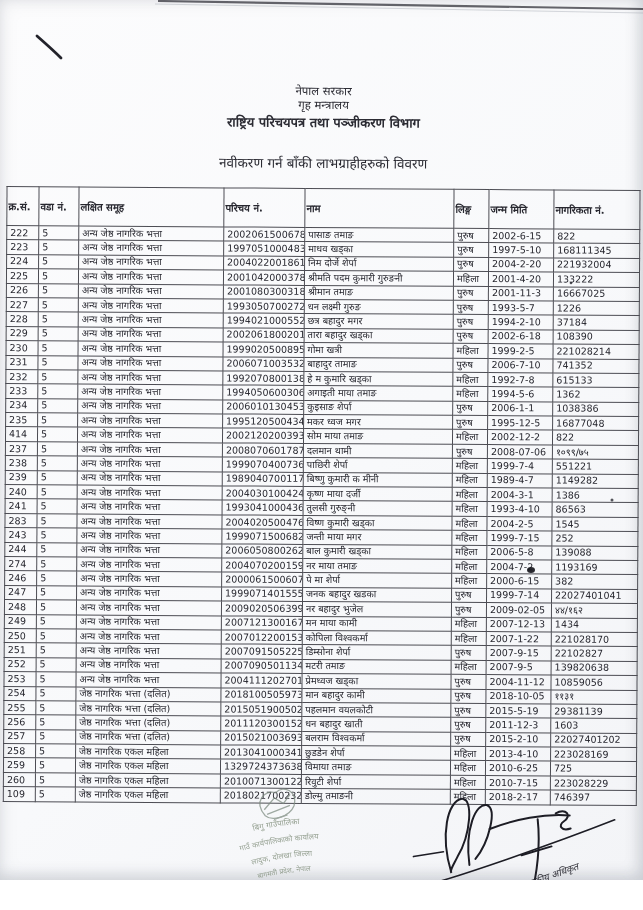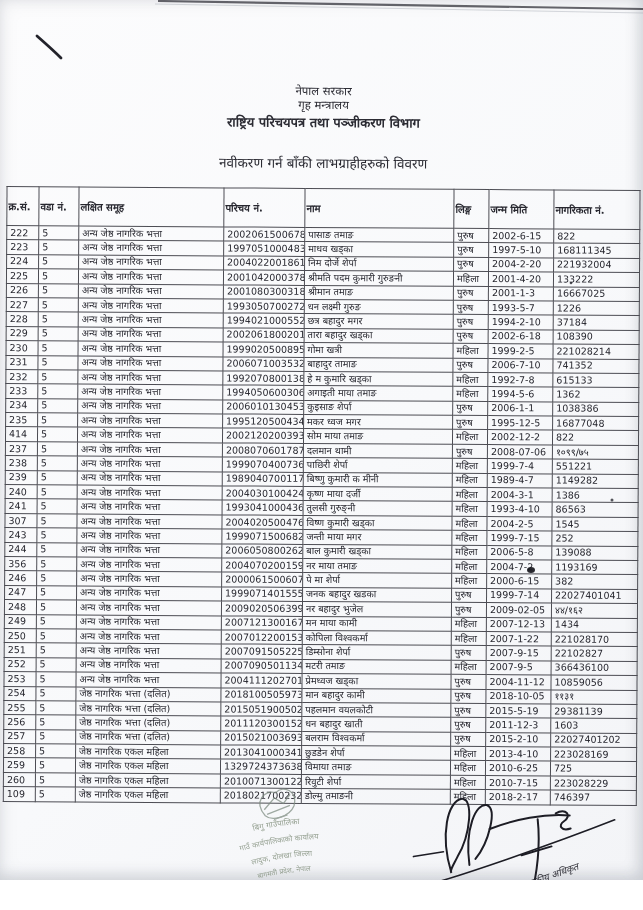--- a/index.html
+++ b/index.html
@@ -109,21 +109,21 @@
             <td>2001-4-20</td>
             <td>133222</td>
           </tr>
           <tr>
             <td>226</td>
             <td>5</td>
             <td>अन्य जेष्ठ नागरिक भत्ता</td>
             <td>2001080300318</td>
             <td>श्रीमान तमाङ</td>
             <td>पुरुष</td>
-            <td>2001-1-3</td>
+            <td>2001-11-3</td>
             <td>16667025</td>
           </tr>
           <tr>
             <td>227</td>
             <td>5</td>
             <td>अन्य जेष्ठ नागरिक भत्ता</td>
             <td>1993050700272</td>
             <td>धन लक्ष्मी गुरुङ</td>
             <td>पुरुष</td>
             <td>1993-5-7</td>
@@ -263,21 +263,21 @@
             <td>241</td>
             <td>5</td>
             <td>अन्य जेष्ठ नागरिक भत्ता</td>
             <td>1993041000436</td>
             <td>तुलसी गुरुङ्नी</td>
             <td>महिला</td>
             <td>1993-4-10</td>
             <td>86563</td>
           </tr>
           <tr>
-            <td>307</td>
+            <td>283</td>
             <td>5</td>
             <td>अन्य जेष्ठ नागरिक भत्ता</td>
             <td>2004020500476</td>
             <td>विष्ण कुमारी खड्का</td>
             <td>महिला</td>
             <td>2004-2-5</td>
             <td>1545</td>
           </tr>
           <tr>
             <td>243</td>
@@ -293,21 +293,21 @@
             <td>244</td>
             <td>5</td>
             <td>अन्य जेष्ठ नागरिक भत्ता</td>
             <td>2006050800262</td>
             <td>बाल कुमारी खड्का</td>
             <td>महिला</td>
             <td>2006-5-8</td>
             <td>139088</td>
           </tr>
           <tr>
-            <td>356</td>
+            <td>274</td>
             <td>5</td>
             <td>अन्य जेष्ठ नागरिक भत्ता</td>
             <td>2004070200159</td>
             <td>नर माया तमाङ</td>
             <td>महिला</td>
             <td>2004-7-2</td>
             <td>1193169</td>
           </tr>
           <tr>
             <td>246</td>
@@ -370,21 +370,21 @@
             <td>22102827</td>
           </tr>
           <tr>
             <td>252</td>
             <td>5</td>
             <td>अन्य जेष्ठ नागरिक भत्ता</td>
             <td>2007090501134</td>
             <td>मटरी तमाङ</td>
             <td>महिला</td>
             <td>2007-9-5</td>
-            <td>366436100</td>
+            <td>139820638</td>
           </tr>
           <tr>
             <td>253</td>
             <td>5</td>
             <td>अन्य जेष्ठ नागरिक भत्ता</td>
             <td>2004111202701</td>
             <td>प्रेमध्वज खड्का</td>
             <td>पुरुष</td>
             <td>2004-11-12</td>
             <td>10859056</td>

